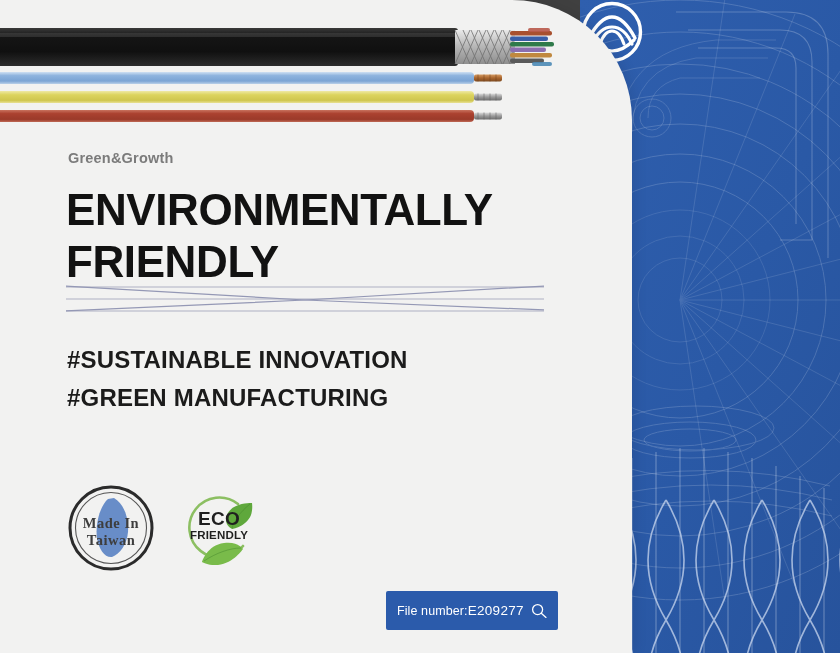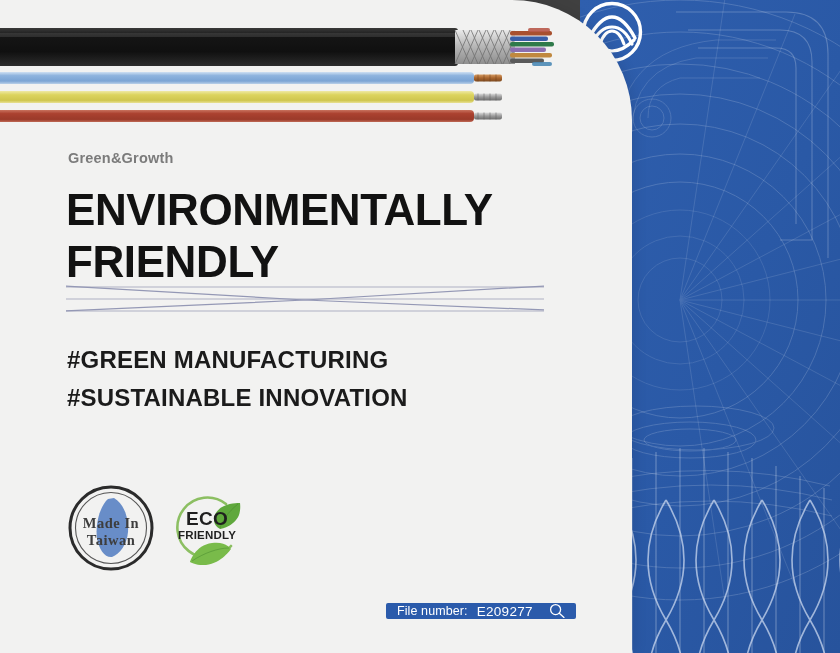--- a/index.html
+++ b/index.html
@@ -60,34 +60,33 @@
   .divider{ position:absolute; top:278px; left:66px; width:478px; height:42px; }
 
   .hashtags{
     position:absolute; top:341px; left:67px;
     font-size:24px; font-weight:700; color:#1b1b1b;
     line-height:37.5px; letter-spacing:.2px;
   }
   .hashtags span{ display:block; }
 
   
-  .badges{ position:absolute; top:484px; left:64px; display:flex; align-items:center; gap:12px; }
+  .badges{ position:absolute; top:484px; left:64px; display:flex; align-items:center; gap:24px; }
   .badge-mit{ width:94px; height:88px; }
   .badge-eco{ width:76px; height:74px; }
 
   
   .filenum{
     position:absolute; top:591px; left:386px;
-    height:16px;
+    height:39px;
     background:#2b5bab;
     color:#ffffff;
-    display:flex; align-items:center; gap:9px;
+    display:flex; align-items:center; 
     padding:0 10px 0 11px;
     border-radius:2px;
-    margin-top:12px;
   }
   .filenum .fn-label{ font-size:12.5px; font-weight:400; letter-spacing:.1px; }
   .filenum .fn-value{ font-size:13.5px; font-weight:400; letter-spacing:.3px; }
   .filenum .fn-mag{ width:18px; height:18px; display:block; margin-left:6px; }
 </style>
 </head>
 <body>
 
 <div id="canvas">
 
@@ -317,22 +316,22 @@
         <line x1="0" y1="21" x2="478" y2="21"></line>
         <line x1="0" y1="33" x2="478" y2="33"></line>
       </g>
       <g stroke="#9498b5" stroke-width="1.25" fill="none">
         <path d="M 0 8 L 239 22 L 478 32"></path>
         <path d="M 0 33 L 239 22 L 478 8"></path>
       </g>
     </svg>
 
     <div class="hashtags">
+      <span>#SUSTAINABLE INNOVATION</span>
       <span>#GREEN MANUFACTURING</span>
-      <span>#SUSTAINABLE INNOVATION</span>
     </div>
 
     <div class="badges">
 
       <svg class="badge-mit" viewBox="0 0 94 88">
         <circle cx="47" cy="44" r="41" fill="none" stroke="#2b2b2b" stroke-width="3"></circle>
         <circle cx="47" cy="44" r="35.5" fill="none" stroke="#555555" stroke-width="1.1"></circle>
         <path d="M 50 14 C 60 20 65 34 64 48 C 63 60 56 70 48 73 C 41 74 35 66 33 54 C 31 40 36 22 44 15 Z" fill="#5c84c4" opacity="0.92"></path>
         <g font-family="'Liberation Serif', serif" font-weight="700" fill="#3d3d3d" text-anchor="middle">
           <text x="47" y="44" font-size="14.5" letter-spacing="0.5">Made In</text>

